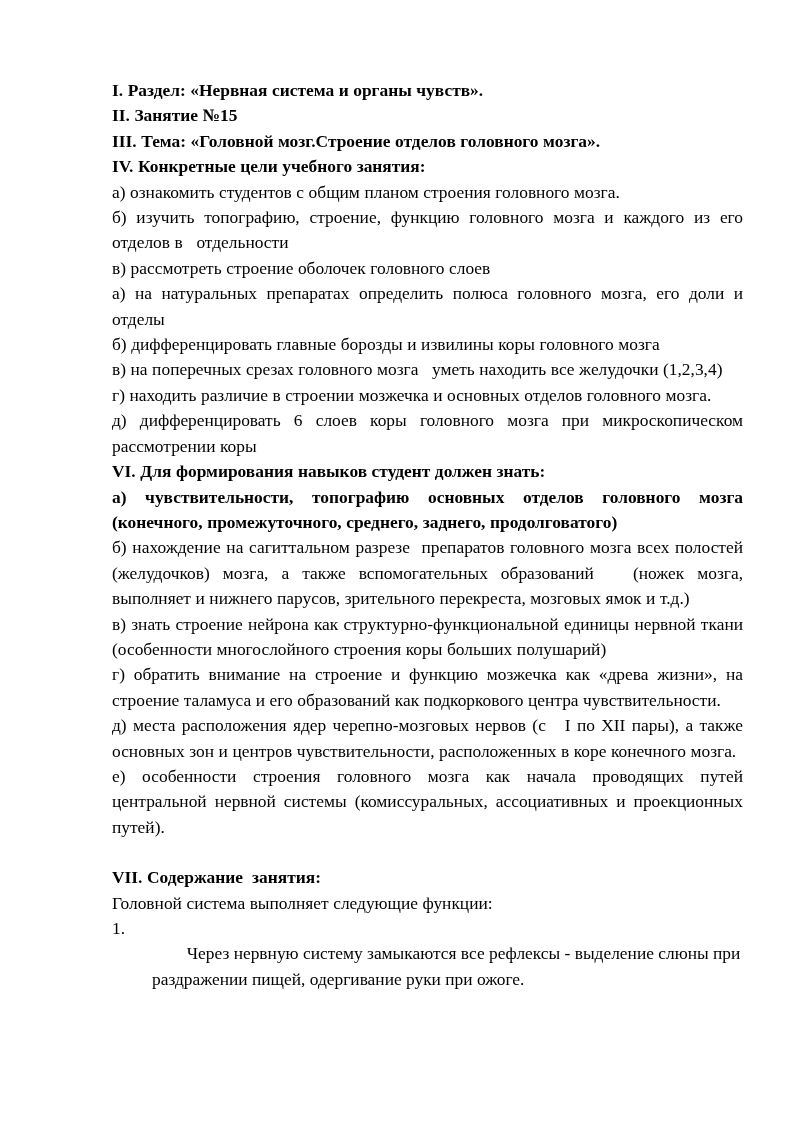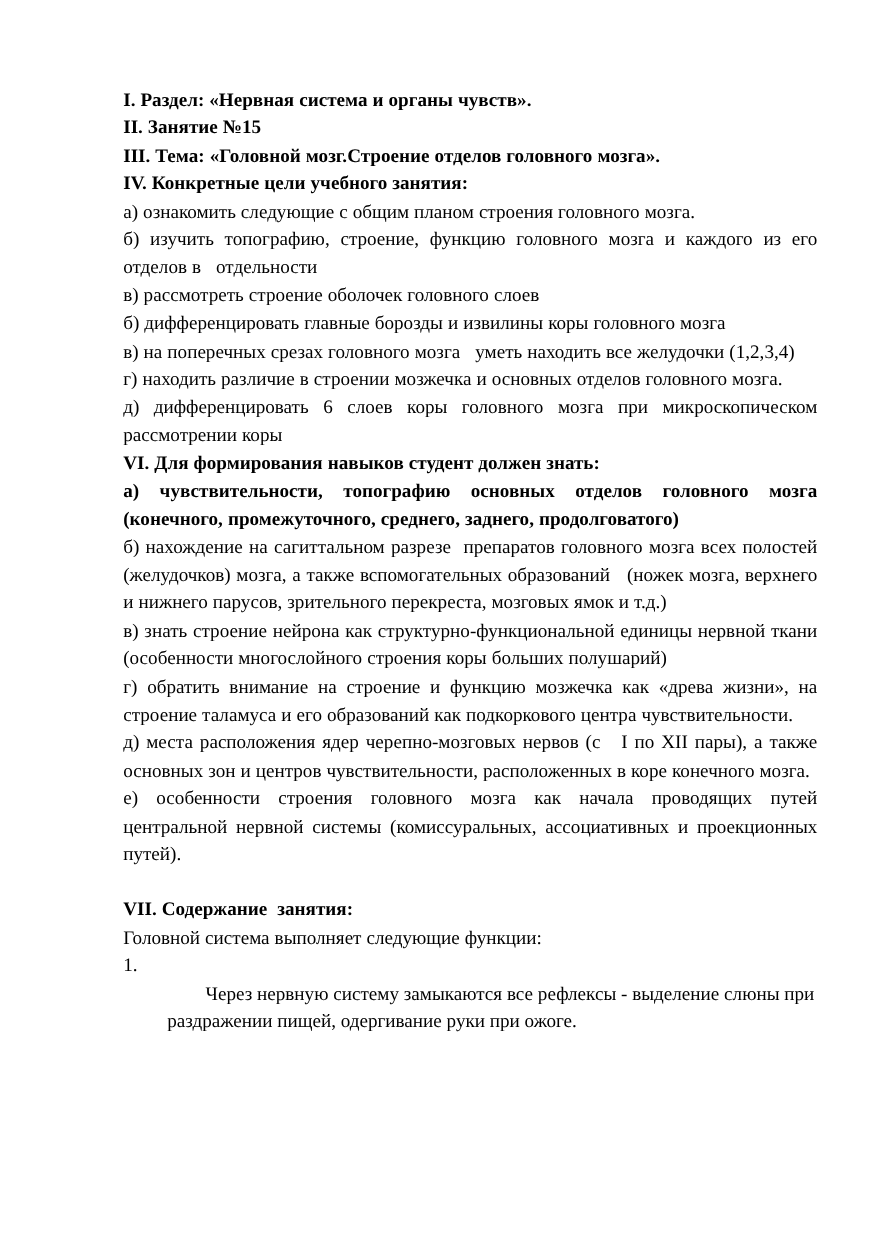--- a/index.html
+++ b/index.html
@@ -71,34 +71,35 @@
 <body>
 
 <div class="page">
   <div class="content">
 
     <p class="para bold">I. Раздел: «Нервная система и органы чувств».</p>
     <p class="para bold">II. Занятие №15</p>
     <p class="para bold">III. Тема: «Головной мозг.Строение отделов головного мозга».</p>
     <p class="para bold">IV. Конкретные цели учебного занятия:</p>
 
-    <p class="para last-nojust">а) ознакомить следующие с общим планом строения головного мозга.</p>
+    <p class="para last-nojust">а) ознакомить студентов с общим планом строения головного мозга.</p>
     <p class="para">б) изучить топографию, строение, функцию головного мозга и каждого из его отделов в   отдельности</p>
     <p class="para last-nojust">в) рассмотреть строение оболочек головного слоев</p>
 
 
+    <p class="para">а) на натуральных препаратах определить полюса головного мозга, его доли и отделы</p>
     <p class="para last-nojust">б) дифференцировать главные борозды и извилины коры головного мозга</p>
     <p class="para">в) на поперечных срезах головного мозга   уметь находить все желудочки (1,2,3,4)</p>
     <p class="para">г) находить различие в строении мозжечка и основных отделов головного мозга.</p>
     <p class="para">д) дифференцировать 6 слоев коры головного мозга при микроскопическом рассмотрении коры</p>
 
     <p class="para bold">VI. Для формирования навыков студент должен знать:</p>
 
     <p class="para bold">а) чувствительности, топографию основных отделов головного мозга (конечного, промежуточного, среднего, заднего, продолговатого)</p>
-    <p class="para">б) нахождение на сагиттальном разрезе  препаратов головного мозга всех полостей (желудочков) мозга, а также вспомогательных образований   (ножек мозга, верхнего и нижнего парусов, зрительного перекреста, мозговых ямок и т.д.)</p>
+    <p class="para">б) нахождение на сагиттальном разрезе  препаратов головного мозга всех полостей (желудочков) мозга, а также вспомогательных образований   (ножек мозга, выполняет и нижнего парусов, зрительного перекреста, мозговых ямок и т.д.)</p>
     <p class="para">в) знать строение нейрона как структурно-функциональной единицы нервной ткани (особенности многослойного строения коры больших полушарий)</p>
     <p class="para">г) обратить внимание на строение и функцию мозжечка как «древа жизни», на строение таламуса и его образований как подкоркового центра чувствительности.</p>
     <p class="para">д) места расположения ядер черепно-мозговых нервов (с   I по XII пары), а также основных зон и центров чувствительности, расположенных в коре конечного мозга.</p>
     <p class="para">е) особенности строения головного мозга как начала проводящих путей центральной нервной системы (комиссуральных, ассоциативных и проекционных путей).</p>
 
     <div class="gap"></div>
 
     <p class="para bold">VII. Содержание  занятия:</p>
     <p class="para last-nojust">Головной система выполняет следующие функции:</p>
 

